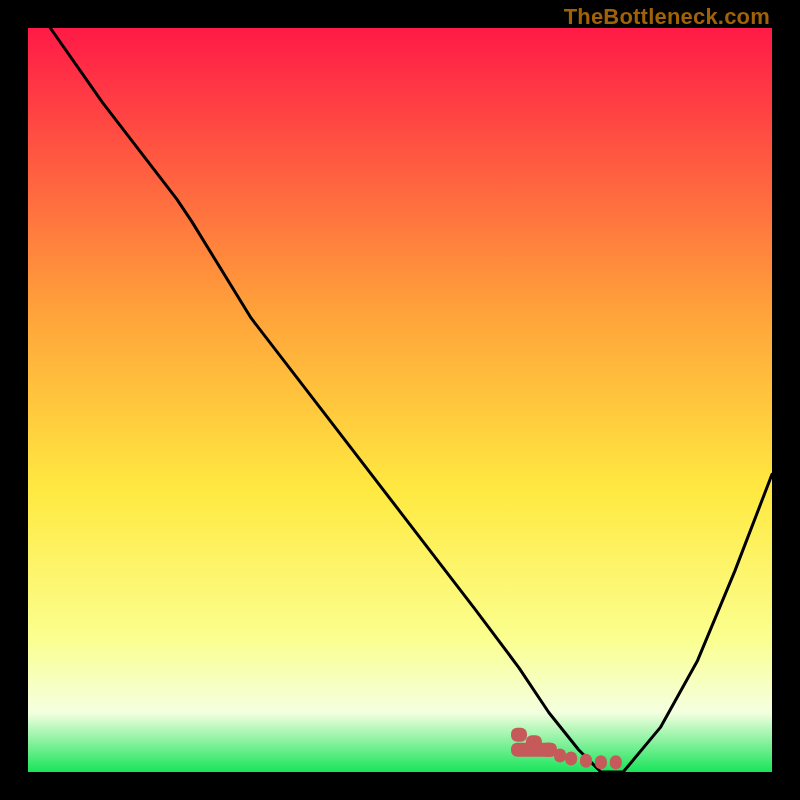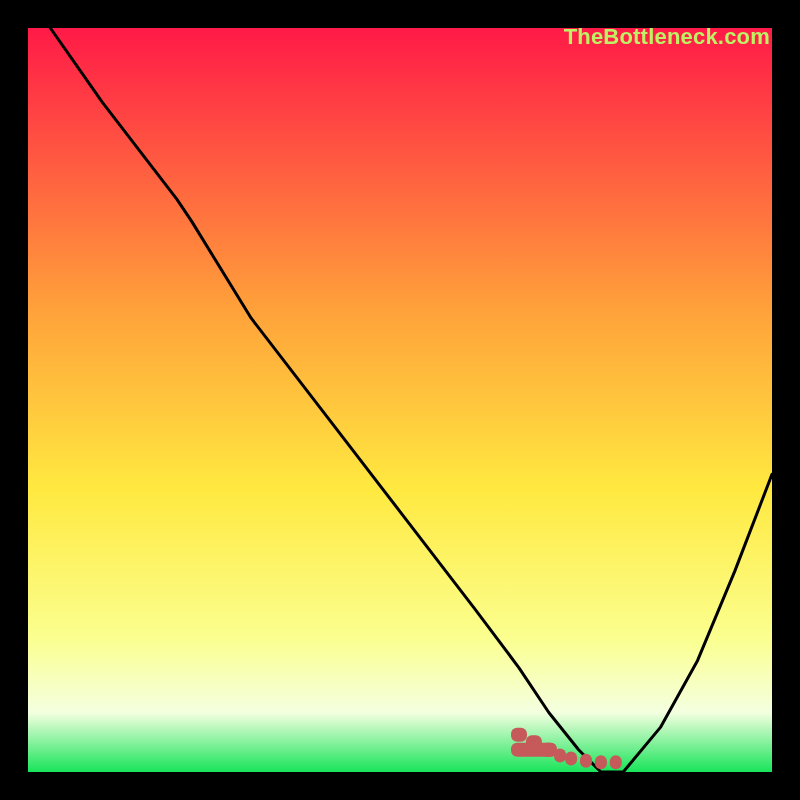--- a/index.html
+++ b/index.html
@@ -18,24 +18,23 @@
     height: 744px;
     background: #fff;
   }
   .watermark {
     position: absolute;
     top: 4px;
     right: 30px;
     font-family: Arial, Helvetica, sans-serif;
     font-size: 22px;
     font-weight: 600;
-    color: #bef264;
+    color: #a16207;
     letter-spacing: 0.2px;
     z-index: 5;
-    margin-top: 20px;
   }
   svg.plot {
     position: absolute;
     left: 0;
     top: 0;
     width: 744px;
     height: 744px;
   }
 </style>
 </head>

